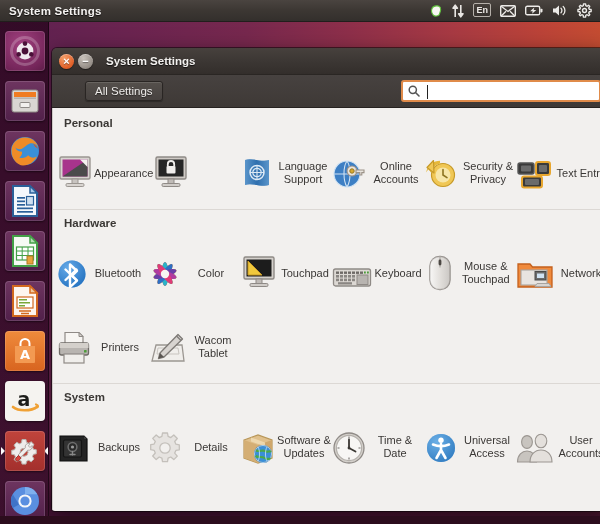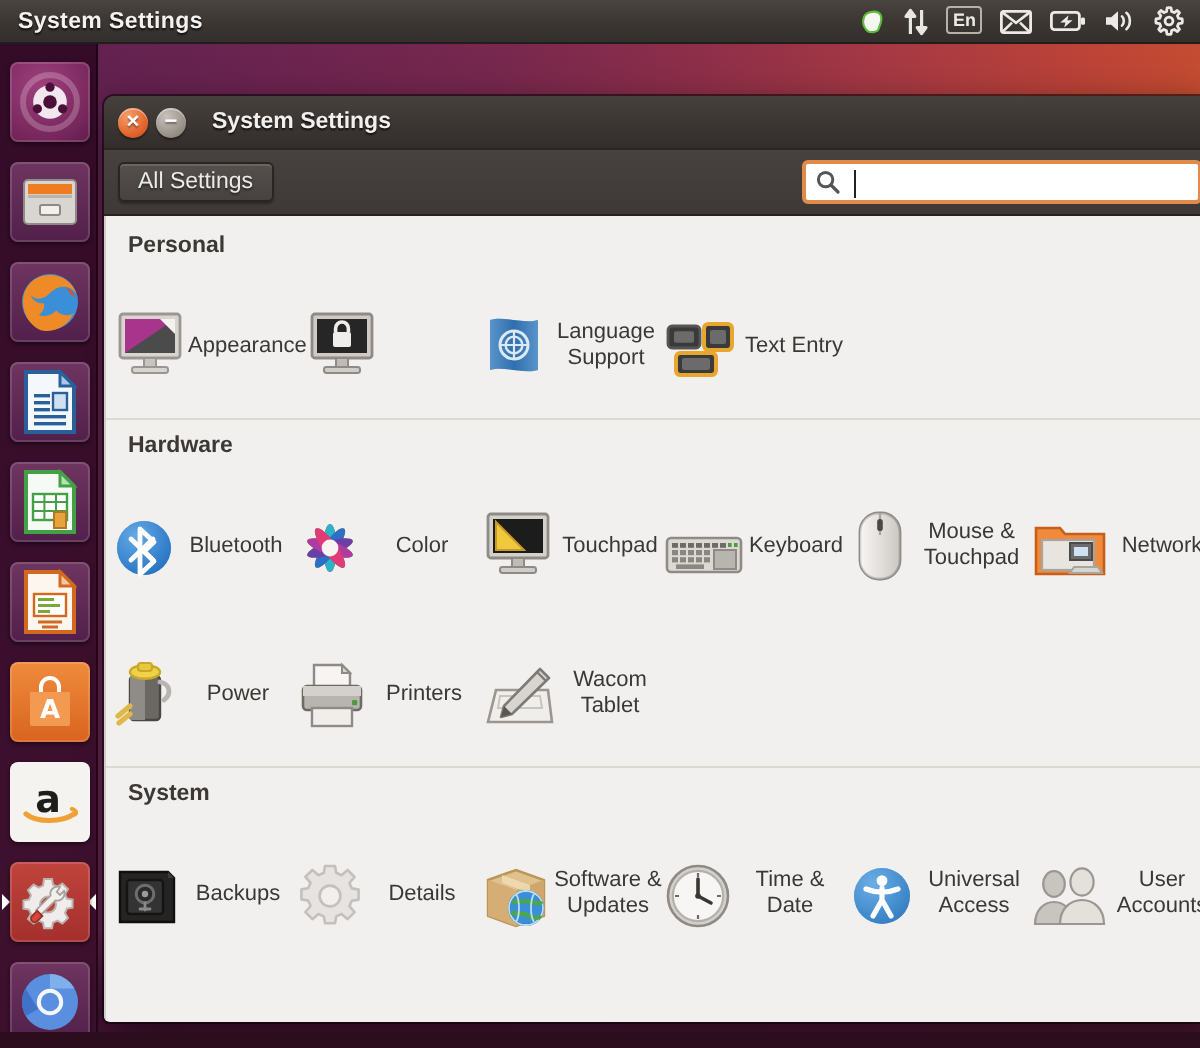--- a/index.html
+++ b/index.html
@@ -78,20 +78,21 @@
   #toolbar {
     height:33px; background:linear-gradient(to bottom,#474240 0%,#3e3936 100%);
     display:flex; align-items:center; padding:0 7px; border-bottom:1px solid #262220;
   }
   #all-settings {
     background:linear-gradient(to bottom,#55504c,#474240);
     border:1px solid #292523; border-radius:3px; color:#eceae8;
     font-size:11.5px; padding:3px 9px; cursor:pointer;
     box-shadow:inset 0 1px 0 rgba(255,255,255,.12), 0 1px 1px rgba(0,0,0,.3);
     text-shadow:0 1px 1px rgba(0,0,0,.5);
+    margin-left:26px;
   }
   #search-wrap {
     margin-left:auto; width:200px; height:22px; background:#fff;
     border:2px solid #e08b4a; border-radius:3px;
     display:flex; align-items:center; padding:0 5px; position:relative;
   }
   #search-input { border:0; outline:none; font-size:11.5px; flex:1; color:#333;
                   font-family:"Liberation Sans", sans-serif; background:transparent; }
   #caret { position:absolute; left:24px; top:3px; width:1px; height:14px; background:#222; }
 
@@ -370,21 +371,46 @@
                     </linearGradient>
                   </defs>
                 <circle cx="17" cy="15.5" r="7" fill="none" stroke="#dce9f5" stroke-width="1.5"></circle>
                 <circle cx="17" cy="15.5" r="4.2" fill="none" stroke="#dce9f5" stroke-width="1.2"></circle>
                 <path d="M10 15.5h14M17 8.5v14" stroke="#dce9f5" stroke-width="1.1"></path>
               </svg>
             </div>
             <div class="cap">Language Support</div>
           </div>
 
-
+          <div class="cell">
+            <div class="ic">
+              <svg width="36" height="34" viewBox="0 0 36 34">
+                <circle cx="15" cy="17" r="13" fill="#3d7fc4"></circle>
+                <path d="M15 4a13 13 0 0 1 0 26 13 13 0 0 1 0-26z" fill="none" stroke="#cfe2f3" stroke-width="1.1"></path>
+                <path d="M2.2 17h25.6M15 4c4 5.5 4 19.5 0 26M15 4c-4 5.5-4 19.5 0 26" fill="none" stroke="#cfe2f3" stroke-width="1.1"></path>
+                <circle cx="20" cy="14" r="5" fill="#e8e4de" stroke="#9b9288" stroke-width="1.1"></circle>
+                <path d="M24 13h8v2.6h-2.2V18h-2v-2.4H24z" fill="#e8e4de" stroke="#9b9288" stroke-width="1.1"></path>
+                <circle cx="20" cy="14" r="2.2" fill="#d8a830" stroke="#9b7a20" stroke-width="1"></circle>
+              </svg>
+            </div>
+            <div class="cap">Online Accounts</div>
+          </div>
+
+          <div class="cell">
+            <div class="ic">
+              <svg width="36" height="34" viewBox="0 0 36 34">
+                <circle cx="19" cy="18" r="11.5" fill="#f0c755" stroke="#c79a28" stroke-width="1.2"></circle>
+                <circle cx="19" cy="18" r="7.5" fill="#f7e6a8"></circle>
+                <path d="M19 12.5V18l4 2.6" fill="none" stroke="#8d7320" stroke-width="1.6" stroke-linecap="round"></path>
+                <path d="M16 6.5a11.5 11.5 0 0 0-9 9l-2.6-3.2L2 15.5c1.8-7.2 7.6-11.8 14-11.8z" fill="#e6b83a"></path>
+                <path d="M9.5 3.5 3 10.5l7 5.5z" fill="#f0c755" stroke="#c79a28" stroke-width="1.2" stroke-linejoin="round"></path>
+              </svg>
+            </div>
+            <div class="cap">Security &amp; Privacy</div>
+          </div>
 
           <div class="cell">
             <div class="ic">
               <svg width="38" height="30" viewBox="0 0 38 30">
                 <rect x="2" y="2" width="16" height="11" rx="2" fill="#3a3a3a" stroke="#555" stroke-width="1.4"></rect>
                 <rect x="5" y="4.6" width="10" height="5.8" rx="1" fill="#6b6b6b"></rect>
                 <rect x="20" y="1" width="14" height="13" rx="2.2" fill="#3a3a3a" stroke="#e8a62e" stroke-width="2"></rect>
                 <rect x="23" y="4" width="8" height="7" rx="1" fill="#6b6b6b"></rect>
                 <rect x="6" y="15.5" width="20" height="11" rx="2.2" fill="#3a3a3a" stroke="#e8a62e" stroke-width="2"></rect>
                 <rect x="9" y="18" width="14" height="6" rx="1" fill="#6b6b6b"></rect>
@@ -512,33 +538,20 @@
                 <path d="M2 5h12l2.5 3H36v20H2z" fill="#f08a3c" stroke="#c4601c" stroke-width="1.3"></path>
                 <rect x="5" y="11" width="26" height="15" fill="#e8e4e0" stroke="#a8a49f" stroke-width="1.1"></rect>
                 <rect x="19" y="12.5" width="11" height="8.5" fill="#6b6b6b" stroke="#4a4a4a" stroke-width="1"></rect>
                 <rect x="21" y="14.5" width="7" height="4.5" fill="#cfe2f3"></rect>
                 <path d="M21 24.5h12l2 3H19z" fill="#d8d4d0" stroke="#a8a49f" stroke-width="1"></path>
               </svg>
             </div>
             <div class="cap">Network</div>
           </div>
 
-          <div class="cell">
-            <div class="ic">
-              <svg width="34" height="36" viewBox="0 0 34 36">
-                <rect x="9" y="9" width="15" height="22" rx="2" fill="#6b6763" stroke="#4a4643" stroke-width="1.2"></rect>
-                <rect x="9" y="9" width="7.5" height="22" fill="#8f8b87"></rect>
-                <ellipse cx="16.5" cy="7" rx="7.5" ry="3.4" fill="#f0d24a" stroke="#c8a828" stroke-width="1.2"></ellipse>
-                <rect x="13" y="2.5" width="7" height="4" rx="1.5" fill="#e8c840" stroke="#c8a828" stroke-width="1.1"></rect>
-                <path d="M24 12c5 1 6 6 2 9" fill="none" stroke="#b8b4b0" stroke-width="2.4" stroke-linecap="round"></path>
-                <path d="M9 24 3 29M9 28 3.5 32.5" stroke="#e0b84a" stroke-width="2.6" stroke-linecap="round"></path>
-              </svg>
-            </div>
-            <div class="cap">Power</div>
-          </div>
 
           <div class="cell">
             <div class="ic">
               <svg width="36" height="34" viewBox="0 0 36 34">
                 <path d="M9 1.5h14l4 4v7H9z" fill="#f7f5f2" stroke="#8f8a86" stroke-width="1.2"></path>
                 <path d="M23 1.5v4h4z" fill="#d8d4d0" stroke="#8f8a86" stroke-width="1"></path>
                 <rect x="3.5" y="12" width="29" height="12" rx="2" fill="#b8b4b0" stroke="#6e6a66" stroke-width="1.3"></rect>
                 <rect x="3.5" y="12" width="29" height="5" fill="#d4d0cb"></rect>
                 <rect x="28" y="19" width="2.6" height="2.6" rx=".6" fill="#4d9b3a"></rect>
                 <rect x="8" y="23" width="20" height="9" fill="#f0eeeb" stroke="#8f8a86" stroke-width="1.2"></rect>

